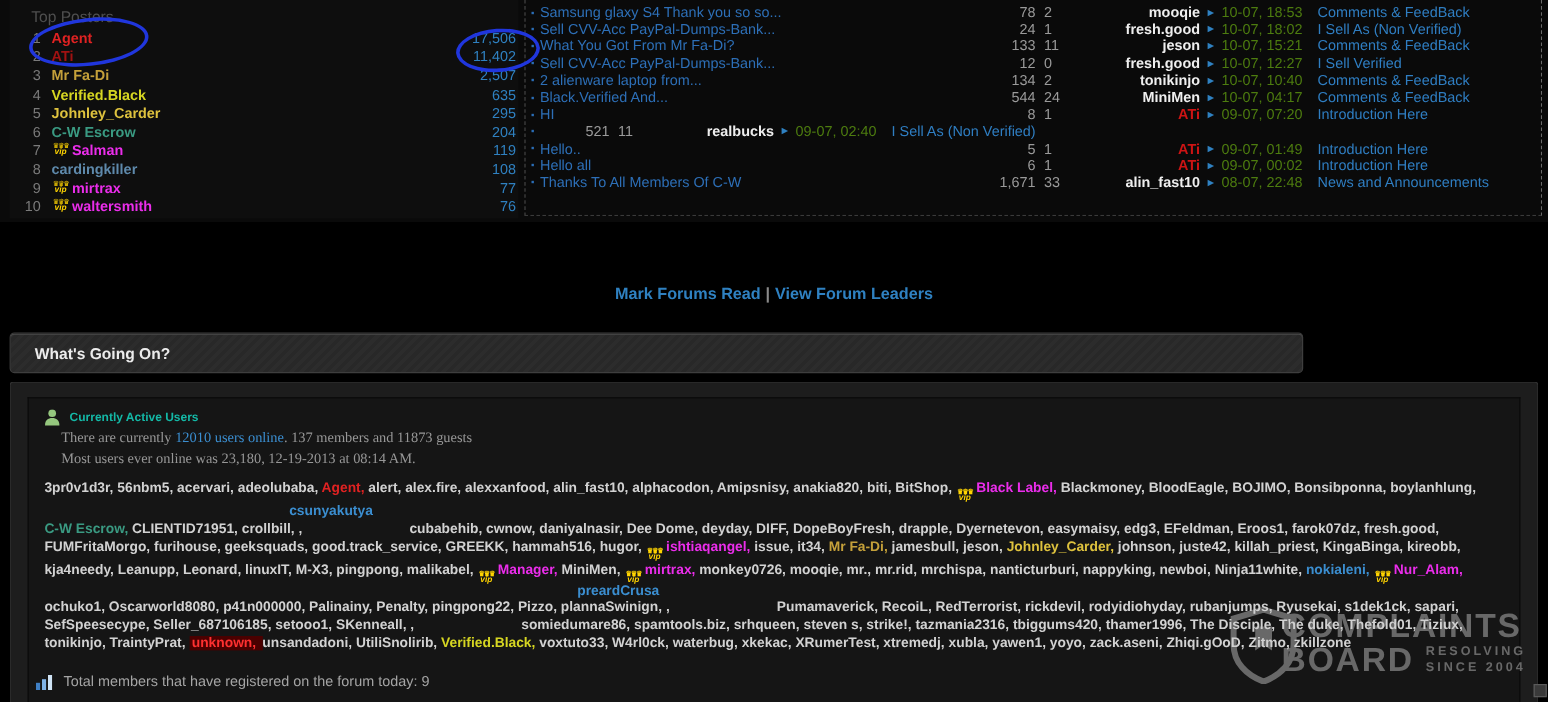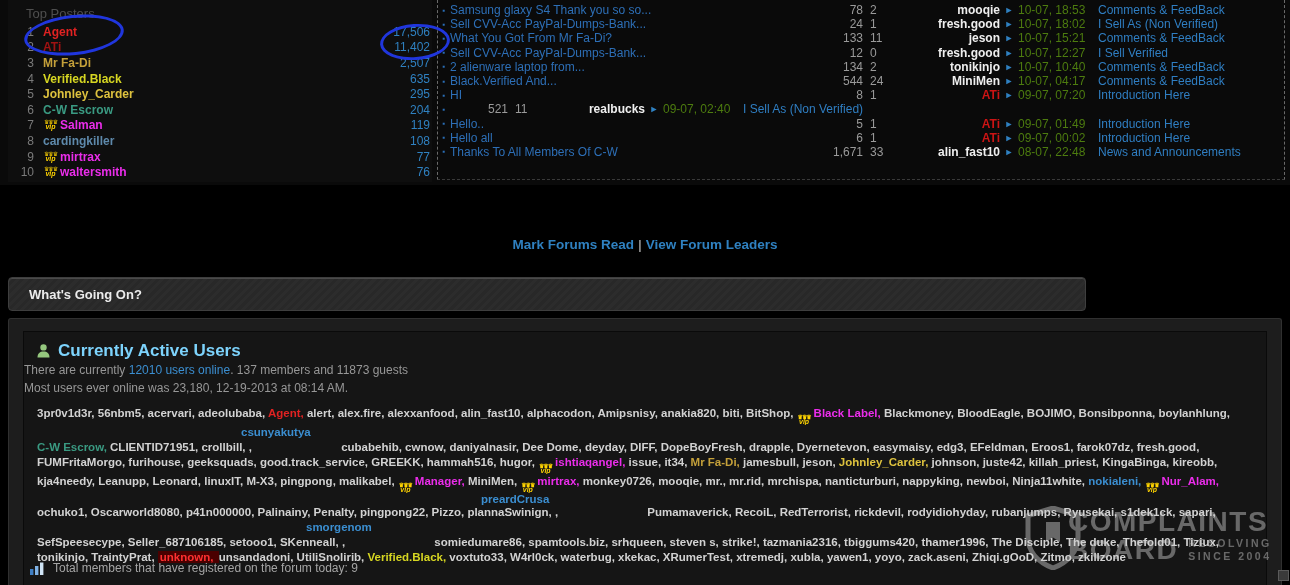--- a/index.html
+++ b/index.html
@@ -57,22 +57,22 @@
     box-shadow:inset 0 1px 0 #4a4a4a;
     display:flex;align-items:center;padding-left:20px;}
   #wgo-title{color:#ececec;font-weight:bold;font-size:13px;}
 
   
   #main-panel{position:absolute;left:8px;top:318px;width:1274px;height:267px;box-sizing:border-box;
     background:#1d1d1d;border:1px solid #303030;border-bottom:none;border-radius:3px 3px 0 0;}
   #inner{position:absolute;left:14px;top:12px;right:14px;bottom:0;
     background:#151515;border:1px solid #0a0a0a;border-bottom:none;}
   #cau-header{display:flex;align-items:center;gap:8px;margin:9px 0 0 13px;}
-  #cau-title{color:#7dd3fc;font-weight:bold;font-size:17px;}
-  .stats{color:#979797;font-size:12px;line-height:18px;}
+  #cau-title{color:#14b8a6;font-weight:bold;font-size:10px;}
+  .stats{margin-left:27px;color:#979797;font-size:12px;line-height:18px;font-family:Liberation Serif, serif;}
   .stats:first-of-type{margin-top:5px;}
   .stats .lnk{color:#3b8ed0;cursor:pointer;}
 
   
   #user-lines{margin:9px 10px 0 13px;font-size:11.5px;font-weight:bold;color:#d2d2d2;}
   .uline{line-height:15.1px;white-space:nowrap;overflow:hidden;}
   .uline-1{padding-left:204px;}
   .uline-5{padding-left:444px;line-height:12px;}
   .uline-7{padding-left:269px;}
   .uname{color:#d2d2d2;cursor:pointer;}
@@ -339,21 +339,20 @@
             <span class="vip-t">vip</span>
           </span><span class="uname c-magenta">Manager, </span><span class="uname c-def">MiniMen, </span><span class="vip">
             <span class="vip-c">♛♛♛</span>
             <span class="vip-t">vip</span>
           </span><span class="uname c-magenta">mirtrax, </span><span class="uname c-def">monkey0726, </span><span class="uname c-def">mooqie, </span><span class="uname c-def">mr., </span><span class="uname c-def">mr.rid, </span><span class="uname c-def">mrchispa, </span><span class="uname c-def">nanticturburi, </span><span class="uname c-def">nappyking, </span><span class="uname c-def">newboi, </span><span class="uname c-def">Ninja11white, </span><span class="uname c-blue">nokialeni, </span><span class="vip">
             <span class="vip-c">♛♛♛</span>
             <span class="vip-t">vip</span>
           </span><span class="uname c-magenta">Nur_Alam, </span></div>
         <div class="uline uline-5"><span class="uname c-blue">preardCrusa</span></div>
         <div class="uline uline-6"><span class="uname c-def">ochuko1, </span><span class="uname c-def">Oscarworld8080, </span><span class="uname c-def">p41n000000, </span><span class="uname c-def">Palinainy, </span><span class="uname c-def">Penalty, </span><span class="uname c-def">pingpong22, </span><span class="uname c-def">Pizzo, </span><span class="uname c-def">plannaSwinign, </span><span class="uname c-def">, </span><span class="ugap"></span><span class="uname c-def">Pumamaverick, </span><span class="uname c-def">RecoiL, </span><span class="uname c-def">RedTerrorist, </span><span class="uname c-def">rickdevil, </span><span class="uname c-def">rodyidiohyday, </span><span class="uname c-def">rubanjumps, </span><span class="uname c-def">Ryusekai, </span><span class="uname c-def">s1dek1ck, </span><span class="uname c-def">sapari, </span></div>
-        <div class="uline uline-7"><span class="uname c-blue">smorgenom</span></div>
         <div class="uline uline-8"><span class="uname c-def">SefSpeesecype, </span><span class="uname c-def">Seller_687106185, </span><span class="uname c-def">setooo1, </span><span class="uname c-def">SKenneall, </span><span class="uname c-def">, </span><span class="ugap"></span><span class="uname c-def">somiedumare86, </span><span class="uname c-def">spamtools.biz, </span><span class="uname c-def">srhqueen, </span><span class="uname c-def">steven s, </span><span class="uname c-def">strike!, </span><span class="uname c-def">tazmania2316, </span><span class="uname c-def">tbiggums420, </span><span class="uname c-def">thamer1996, </span><span class="uname c-def">The Disciple, </span><span class="uname c-def">The duke, </span><span class="uname c-def">Thefold01, </span><span class="uname c-def">Tiziux, </span></div>
         <div class="uline uline-9"><span class="uname c-def">tonikinjo, </span><span class="uname c-def">TraintyPrat, </span><span class="uname c-unknown">unknown, </span><span class="uname c-def">unsandadoni, </span><span class="uname c-def">UtiliSnolirib, </span><span class="uname c-yellow">Verified.Black, </span><span class="uname c-def">voxtuto33, </span><span class="uname c-def">W4rl0ck, </span><span class="uname c-def">waterbug, </span><span class="uname c-def">xkekac, </span><span class="uname c-def">XRumerTest, </span><span class="uname c-def">xtremedj, </span><span class="uname c-def">xubla, </span><span class="uname c-def">yawen1, </span><span class="uname c-def">yoyo, </span><span class="uname c-def">zack.aseni, </span><span class="uname c-def">Zhiqi.gOoD, </span><span class="uname c-def">Zitmo, </span><span class="uname c-def">zkillzone</span></div>
       </div>
   </div>
 </div>
 
 <div id="footer">
   <svg width="14" height="13" viewBox="0 0 14 13">
     <rect x="0" y="7" width="3.4" height="6" fill="#3f7fc4"></rect>
     <rect x="5" y="4" width="3.4" height="9" fill="#7fb2e5"></rect>

